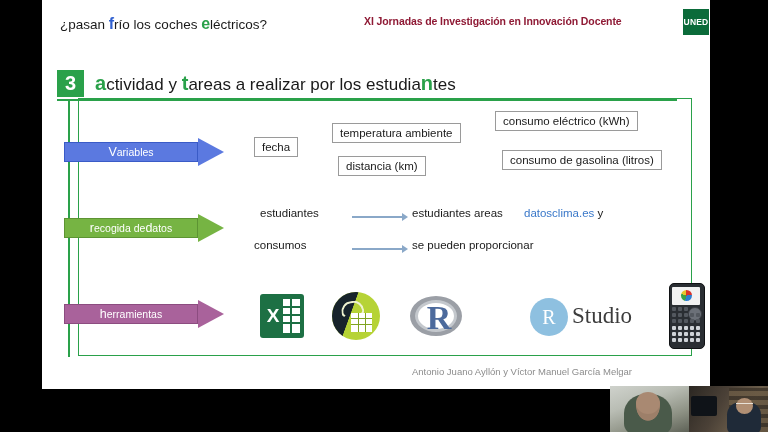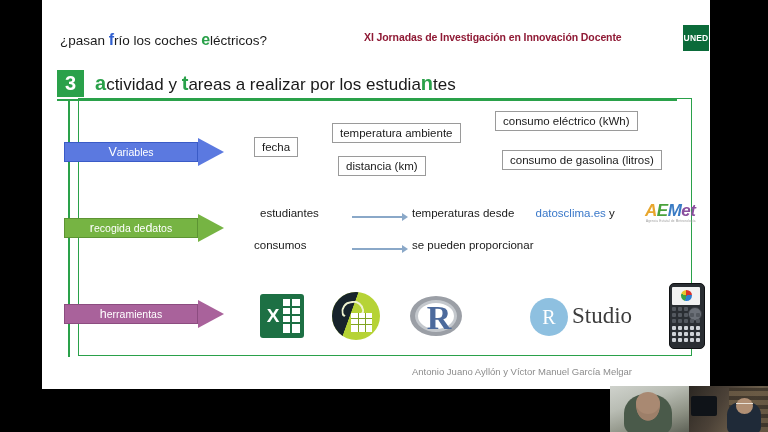--- a/index.html
+++ b/index.html
@@ -7,21 +7,21 @@
 
   #screen{position:relative;width:768px;height:432px;background:#000;}
 
   
   #slide{
     position:absolute;left:42px;top:0;width:668px;height:389px;
     background:#ffffff;
   }
 
   
-  #slide-header{position:absolute;left:0;top:16px;width:540px;height:46px;}
+  #slide-header{position:absolute;left:0;top:0;width:540px;height:46px;}
   .pres-title{
     position:absolute;left:18px;top:15px;
     font-size:13.5px;color:#1a1a1a;white-space:nowrap;
   }
   .pres-title .hl-blue{color:#2f5fd0;font-weight:bold;font-size:16px;}
   .pres-title .hl-green{color:#2aa14a;font-weight:bold;font-size:16px;}
 
   .conf-title{
     position:absolute;left:322px;top:15px;
     font-size:10.5px;font-weight:bold;color:#8f1a35;white-space:nowrap;
@@ -323,29 +323,23 @@
           <span>atos</span>
       </div>
     </div>
 
     <div class="dc-label dc-temp">estudiantes</div>
     <div class="conn conn-1">
       <div class="line"></div>
       <div class="tip"></div>
     </div>
     <div class="dc-val dc-val-1">
-      <span>temperaturas desde </span><span class="link">datosclima.es</span><span> y</span>
-    </div>
-
-    <div class="aemet">
-      <div class="word">
-        <span class="c1">A</span><span class="c2">E</span><span class="c3">M</span><span class="c4">et</span>
-      </div>
-      <div class="sub">Agencia Estatal de Meteorología</div>
-    </div>
+      <span>estudiantes areas </span><span class="link">datosclima.es</span><span> y</span>
+    </div>
+
 
     <div class="dc-label dc-cons">consumos</div>
     <div class="conn conn-2">
       <div class="line"></div>
       <div class="tip"></div>
     </div>
     <div class="dc-val dc-val-2">se pueden proporcionar</div>
 
     <div class="arrow arrow-purple">
       <div class="shaft"></div>

